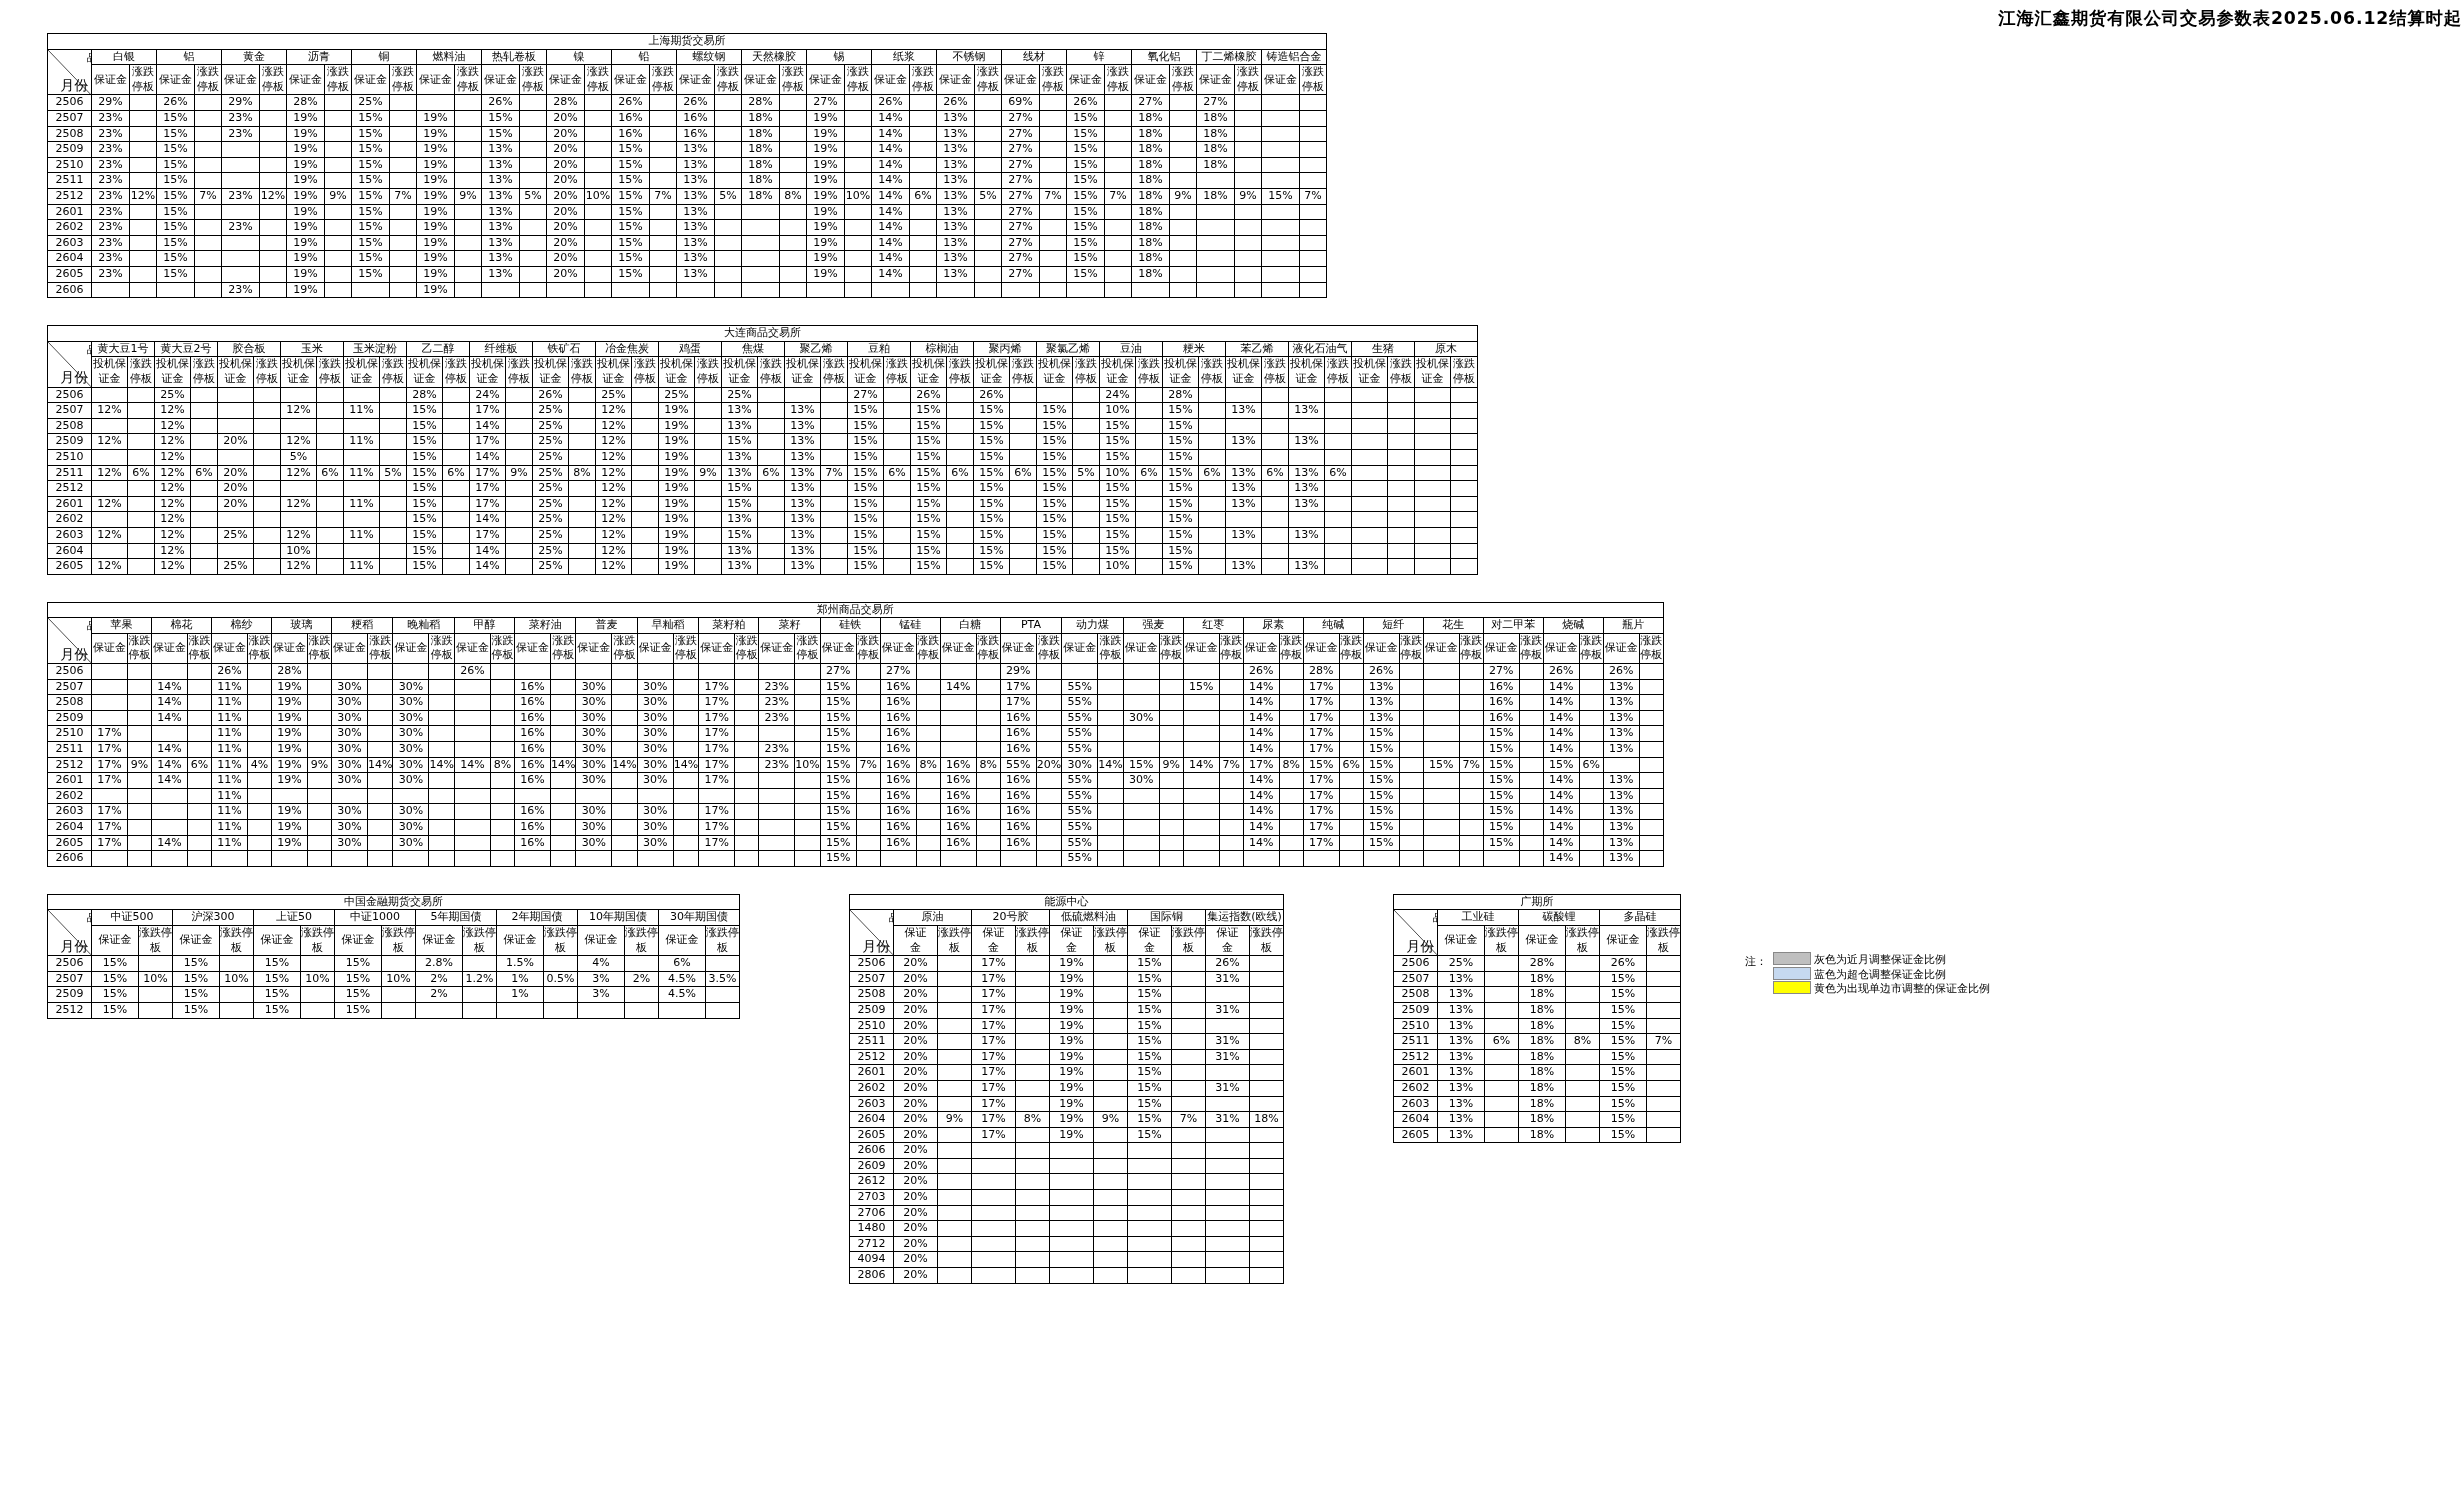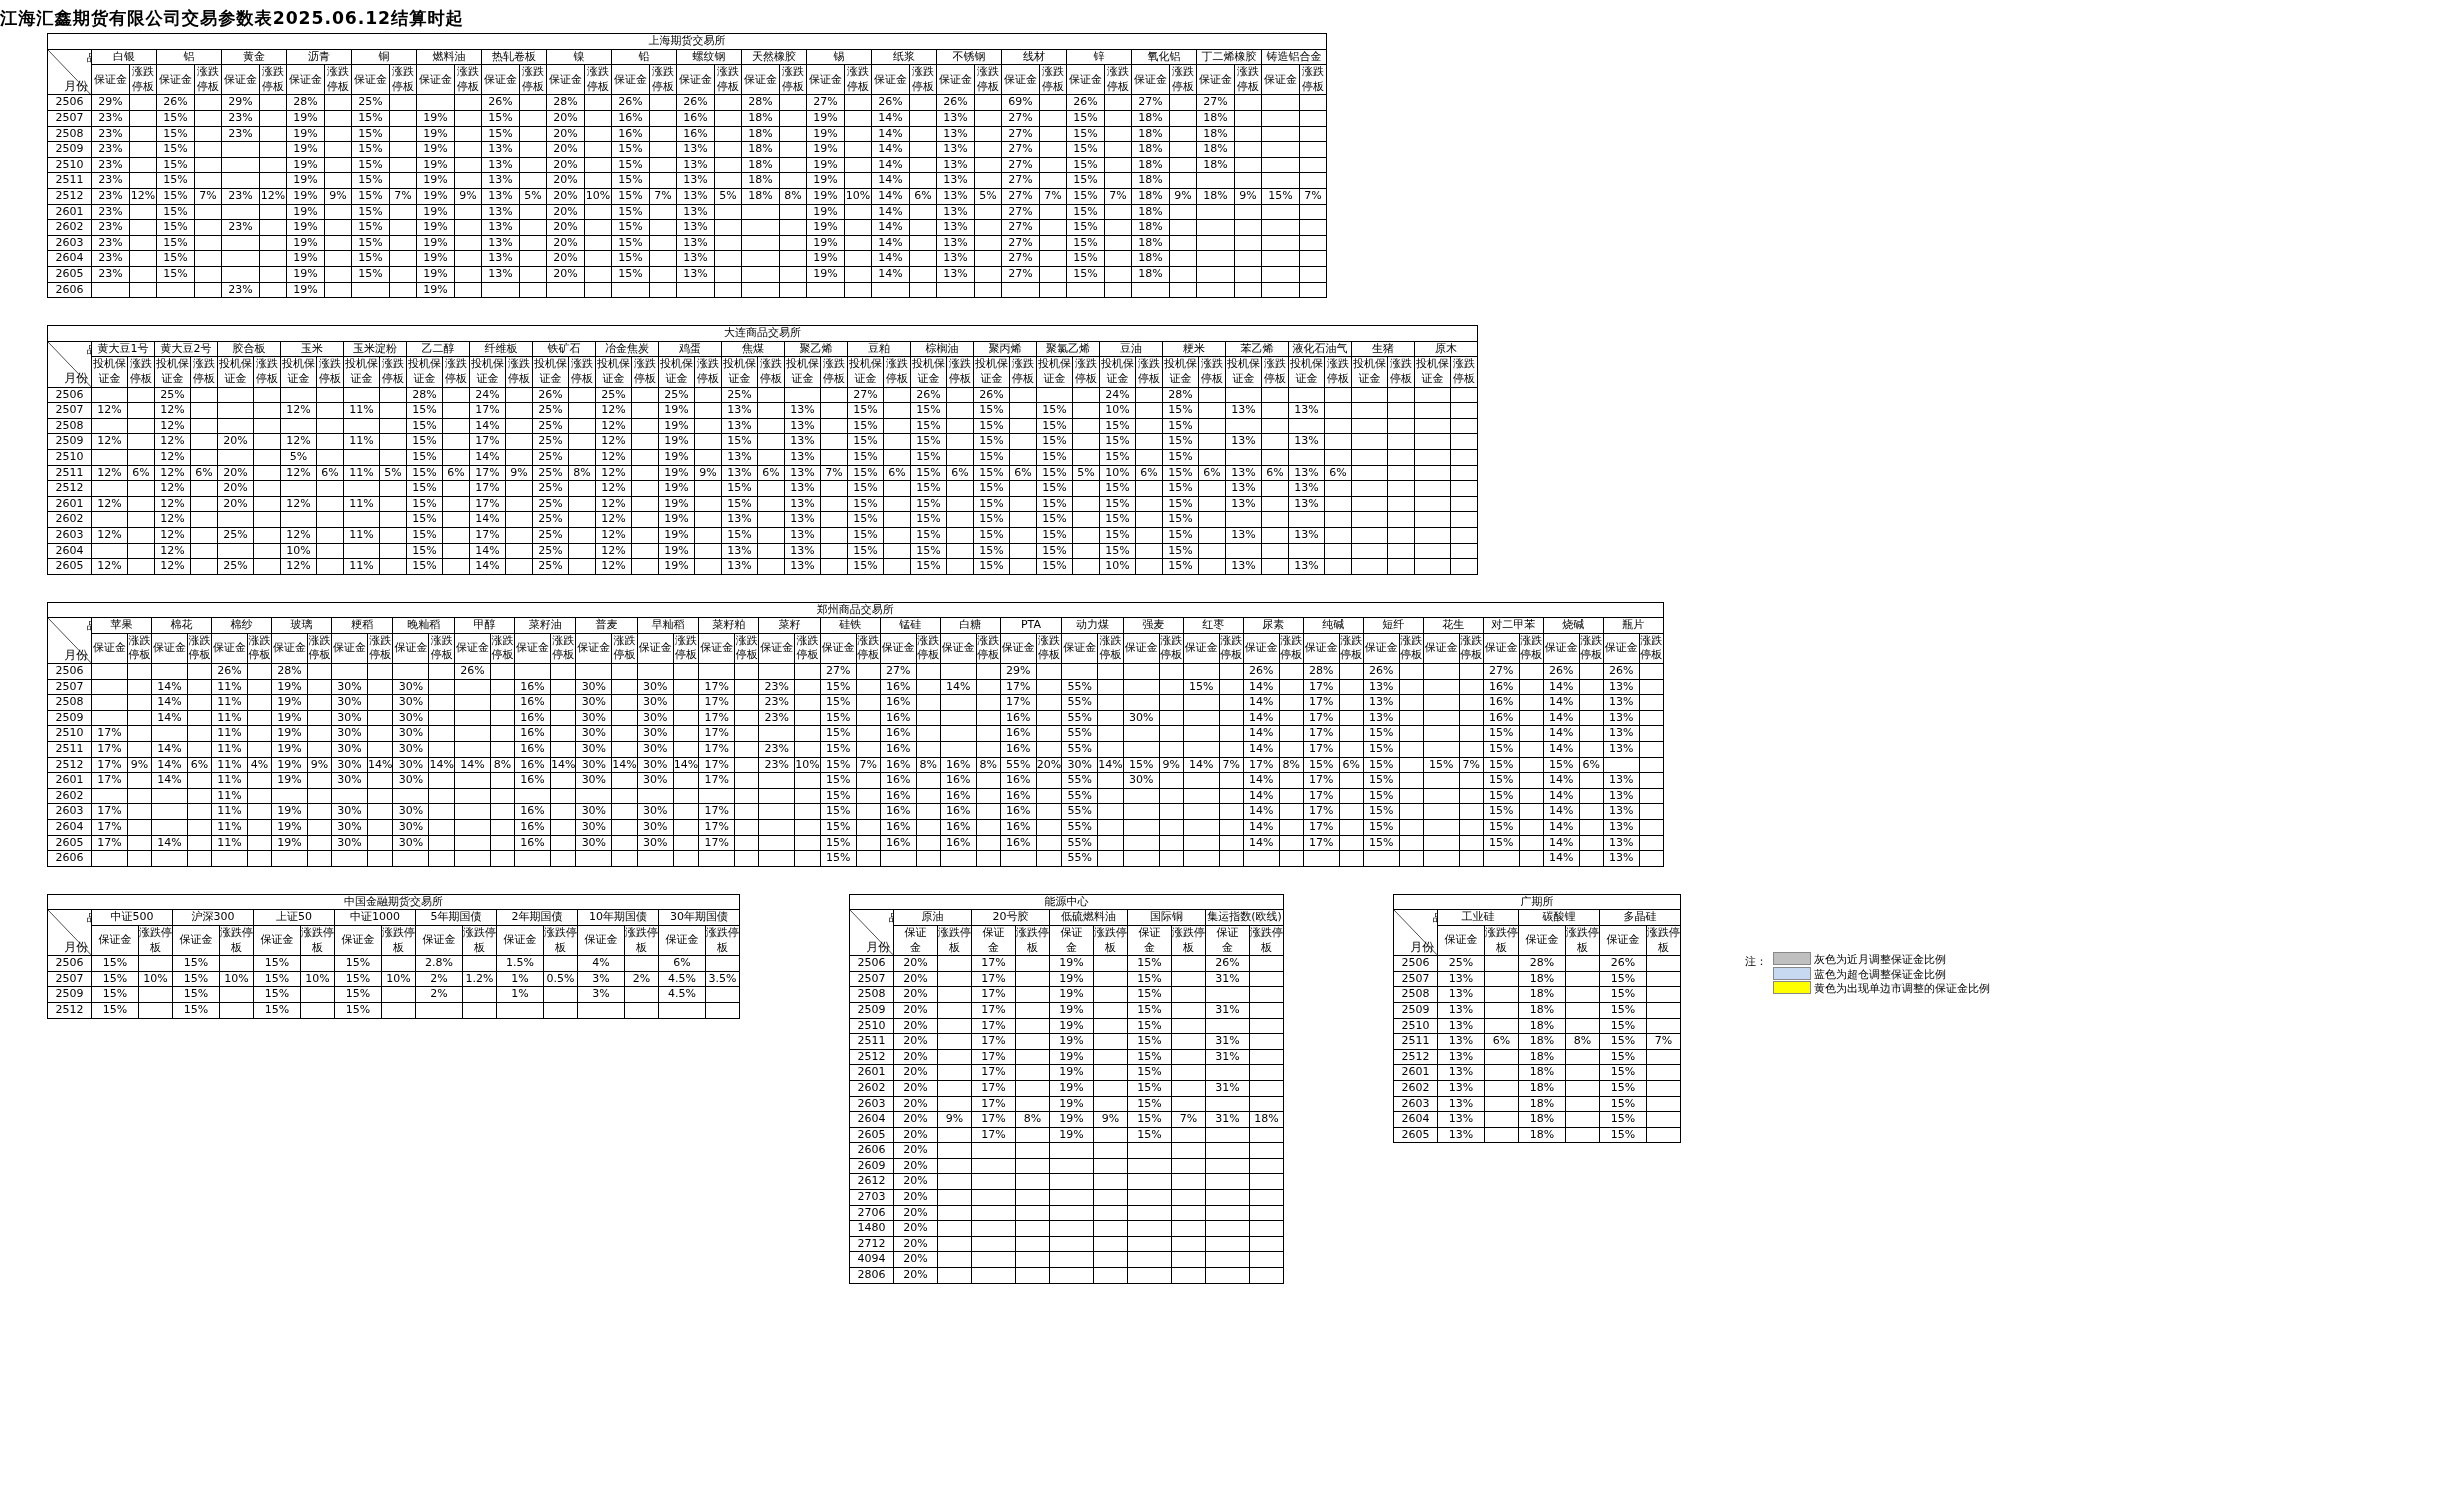--- a/index.html
+++ b/index.html
@@ -1,25 +1,25 @@
 <!DOCTYPE html>
 <html style="font-size:14.6px"><head>
 <meta charset="utf-8">
 <style>
   html,body{margin:0;padding:0;background:#fff;}
   body{font-family:"DejaVu Sans","Liberation Sans",sans-serif;color:#000;width:2462px;height:1502px;overflow:hidden;}
   .page{position:relative;width:2462px;height:1502px;}
-  .doc-title{text-align:left;font-size:17.3px;font-weight:bold;padding-top:5.5px;letter-spacing:0.9px;}
+  .doc-title{text-align:right;font-size:17.3px;font-weight:bold;padding-top:5.5px;letter-spacing:0.9px;}
   .section{margin:0 0 0 0;}
   table.grid{border-collapse:collapse;table-layout:fixed;}
   table.grid td,table.grid th{border:0.9px solid #000;font-size:11px;font-weight:normal;padding:0;text-align:center;vertical-align:middle;height:14.6px;line-height:14.6px;overflow:hidden;white-space:nowrap;}
   .sect-title{font-size:15.5px;font-weight:bold;height:20px;line-height:20px;}
   .corner{position:relative;height:29px;}
   .corner .tl{position:absolute;left:2.7px;top:0.9px;font-size:10px;margin-left:36px;}
-  .corner .br{position:absolute;right:2.7px;bottom:0.9px;font-size:12px;}
+  .corner .br{position:absolute;right:2.7px;bottom:0.9px;font-size:14px;font-family:Liberation Serif, serif;}
   .corner .diag{position:absolute;left:0;top:0;width:100%;height:100%;}
   .mon{font-size:10px;}
   .subcell{height:24px;line-height:11px;font-size:9px;padding:0 0.9px;}
   .prod{font-size:10.5px;height:16.4px;line-height:16.4px;}
   .wrap{padding-left:47px;}
   .sw{display:inline-block;width:36px;height:11px;border:0.9px solid #888;vertical-align:-1.8px;margin-right:3.6px;}
   .flexrow{display:flex;align-items:flex-start;gap:0px;}
 </style>
 </head>
 <body>

